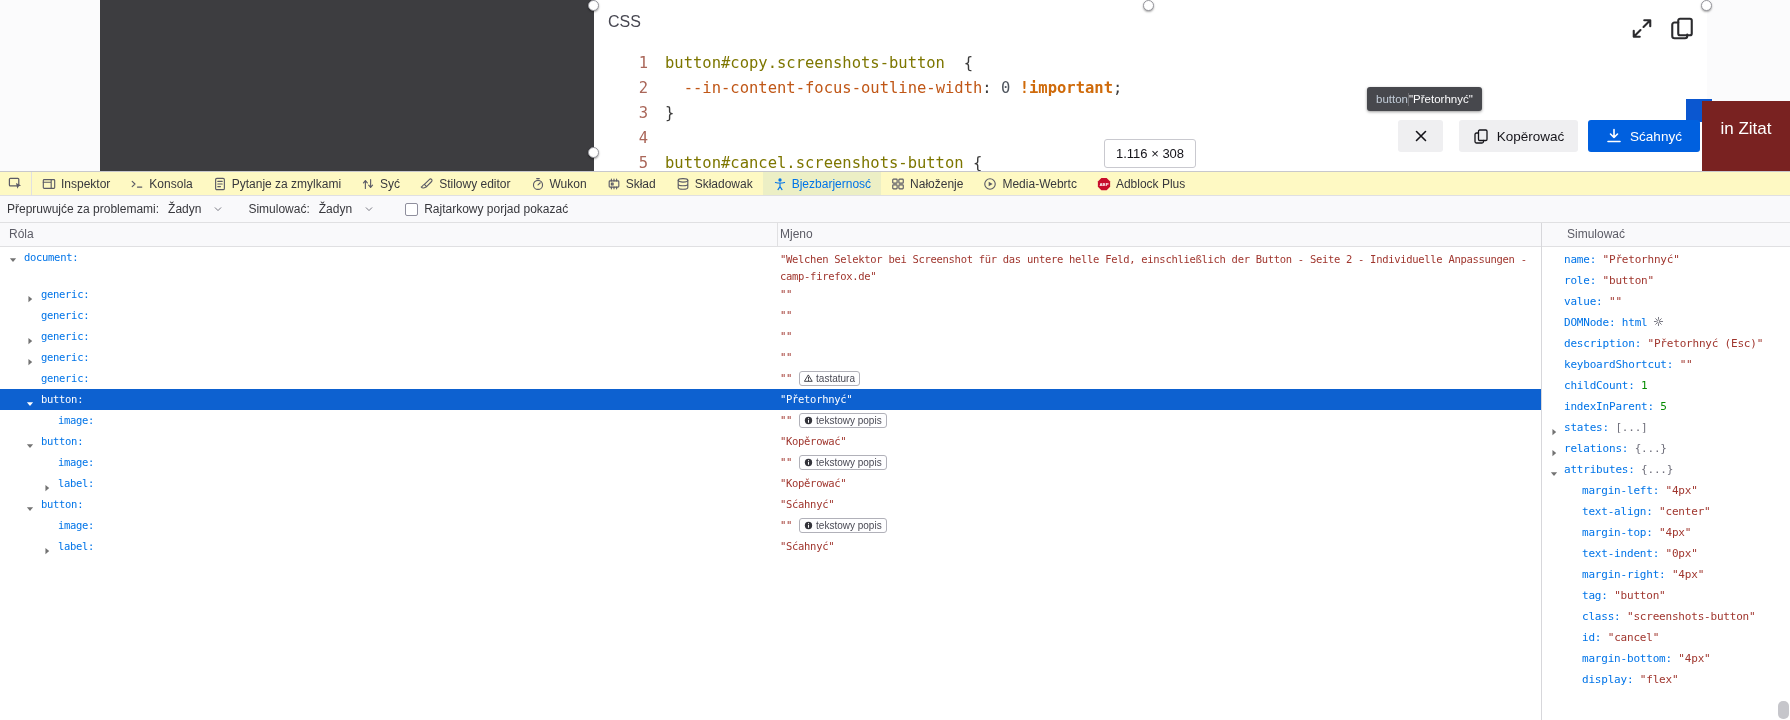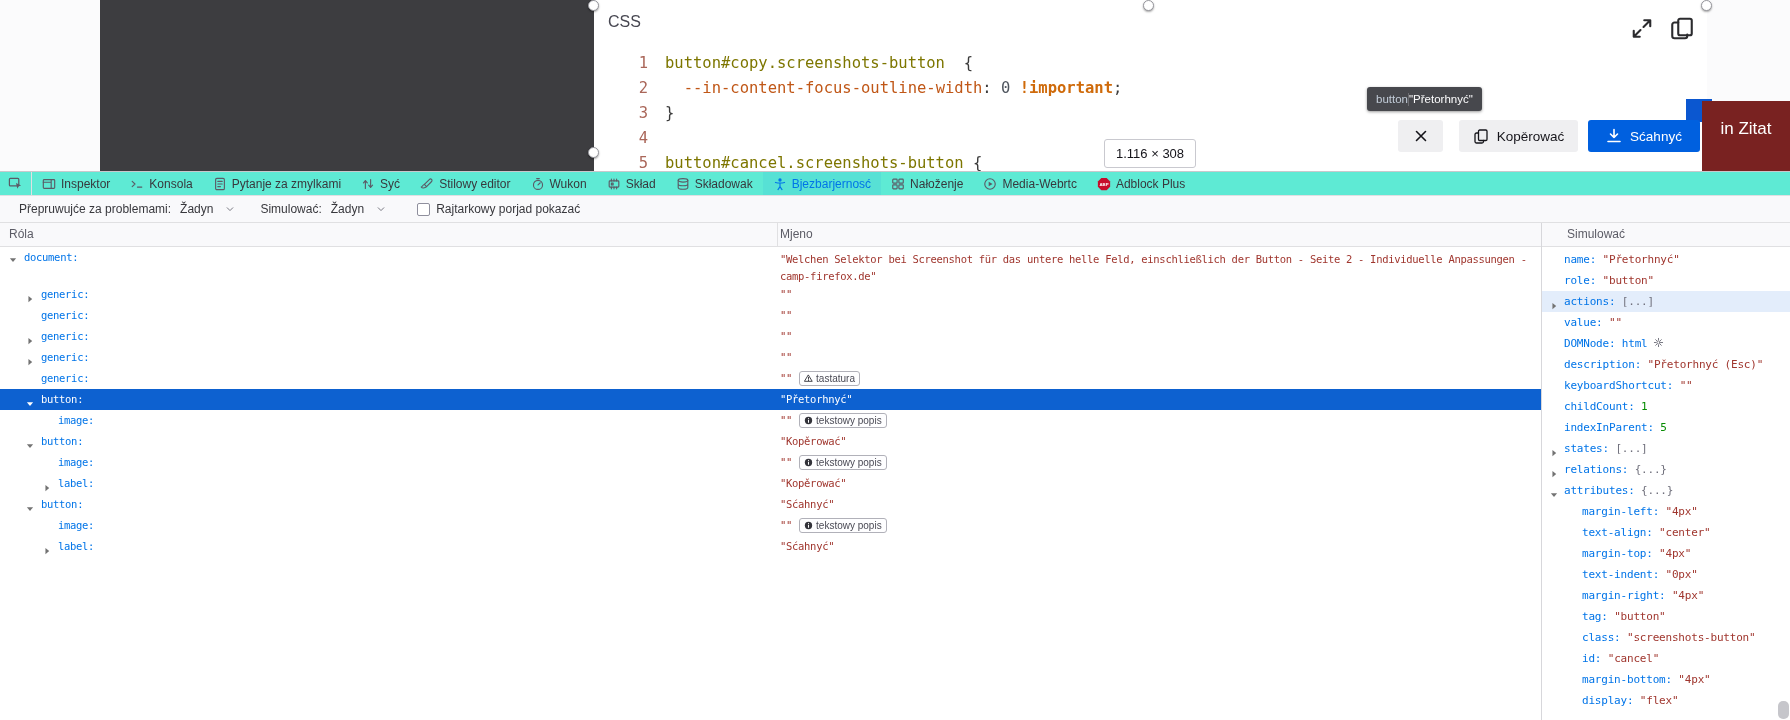--- a/index.html
+++ b/index.html
@@ -36,30 +36,30 @@
 .tt-div{width:1px;height:13px;background:#6d6d72}
 #tt-name{color:#fdfdfe}
 #sel-size{position:absolute;left:1104px;top:139px;height:29px;background:#fff;border:1px solid #c9c9cf;border-radius:3px;display:flex;align-items:center;padding:0 11px;font-size:13px;color:#15141a}
 .shot-btn{position:absolute;top:120px;height:32px;border-radius:3px;display:flex;align-items:center;justify-content:center;gap:8px;font-size:13.5px;color:#15141a;cursor:pointer}
 #btn-close{left:1398px;width:45px;background:#efeff1}
 #btn-copy{left:1459px;width:119px;background:#efeff1}
 #btn-download{left:1588px;width:112px;background:#0060df;color:#fff}
 .shot-btn .icon{width:16px;height:16px}
 
 
-#tabbar{position:absolute;left:0;top:171px;width:1790px;height:25px;background:#5eead4;border-top:1px solid #c8c8cc;border-bottom:1px solid #e0e0e2;display:flex;align-items:stretch}
+#tabbar{position:absolute;left:0;top:171px;width:1790px;height:25px;background:#fef9c3;border-top:1px solid #c8c8cc;border-bottom:1px solid #e0e0e2;display:flex;align-items:stretch}
 #picker-btn{width:32px;display:flex;align-items:center;justify-content:center;color:#5b5b66;border-right:1px solid #e0e0e2;cursor:pointer}
 #tabs{display:flex;align-items:stretch}
 .tab{display:flex;align-items:center;gap:5px;padding:0 10px;font-size:12px;color:#38383d;cursor:pointer;white-space:nowrap}
 .tab .icon{color:#5b5b66;width:14px;height:14px}
 .tab.selected{color:#0074e8;background:rgba(0,116,232,.07)}
 .tab.selected .icon{color:#0074e8}
 
 
-#a11y-toolbar{position:absolute;left:0;top:196px;width:1790px;height:27px;background:#f9f9fb;border-bottom:1px solid #e0e0e2;display:flex;align-items:center;font-size:12px;color:#38383d;padding-left:19px;white-space:nowrap}
+#a11y-toolbar{position:absolute;left:0;top:196px;width:1790px;height:27px;background:#f9f9fb;border-bottom:1px solid #e0e0e2;display:flex;align-items:center;font-size:12px;color:#38383d;padding-left:7px;white-space:nowrap}
 .dd{display:flex;align-items:center;gap:12px;padding:2px 5px;border-radius:2px;cursor:pointer;color:#38383d}
 .dd .icon{width:10px;height:10px;color:#5b5b66}
 #issues-label{margin-right:4px}
 #dd-issues{margin-right:20px}
 #simulate-label{margin-right:4px}
 #cb{width:13px;height:13px;border:1px solid #8f8f9d;border-radius:2px;background:#fff;margin-left:26px;flex:none;cursor:pointer}
 #cb-label{margin-left:6px}
 
 
 #main{position:absolute;left:0;top:223px;width:1790px;height:497px}
@@ -388,23 +388,20 @@
         <div class="trow lvl2"><span class="twisty"><svg viewBox="0 0 16 16">
               <path class="f" d="M5.5 3l6 5-6 5z"></path>
             </svg></span><span class="trole">label:</span><div class="tname"><span>"Sćahnyć"</span></div></div>
       </div>
   </div>
   <div id="sidebar">
     <div id="sidebar-header">Simulować</div>
     <div id="props">
         <div class="prow"><span class="pname">name:</span> <span class="v-string">"Přetorhnyć"</span></div>
         <div class="prow"><span class="pname">role:</span> <span class="v-string">"button"</span></div>
-        <div class="prow hl"><span class="twisty"><svg viewBox="0 0 16 16">
-              <path class="f" d="M5.5 3l6 5-6 5z"></path>
-            </svg></span><span class="pname">actions:</span> <span class="v-preview">[...]</span></div>
         <div class="prow"><span class="pname">value:</span> <span class="v-string">""</span></div>
         <div class="prow"><span class="pname">DOMNode:</span> <span class="v-node">html</span><span class="gear"><svg viewBox="0 0 16 16">
               <circle cx="8" cy="8" r="2.3"></circle>
               <path d="M8 2v2.2M8 11.8V14M2 8h2.2M11.8 8H14M3.9 3.9l1.5 1.5M10.6 10.6l1.5 1.5M12.1 3.9l-1.5 1.5M5.4 10.6l-1.5 1.5"></path>
             </svg></span></div>
         <div class="prow"><span class="pname">description:</span> <span class="v-string">"Přetorhnyć (Esc)"</span></div>
         <div class="prow"><span class="pname">keyboardShortcut:</span> <span class="v-string">""</span></div>
         <div class="prow"><span class="pname">childCount:</span> <span class="v-number">1</span></div>
         <div class="prow"><span class="pname">indexInParent:</span> <span class="v-number">5</span></div>
         <div class="prow"><span class="twisty"><svg viewBox="0 0 16 16">

